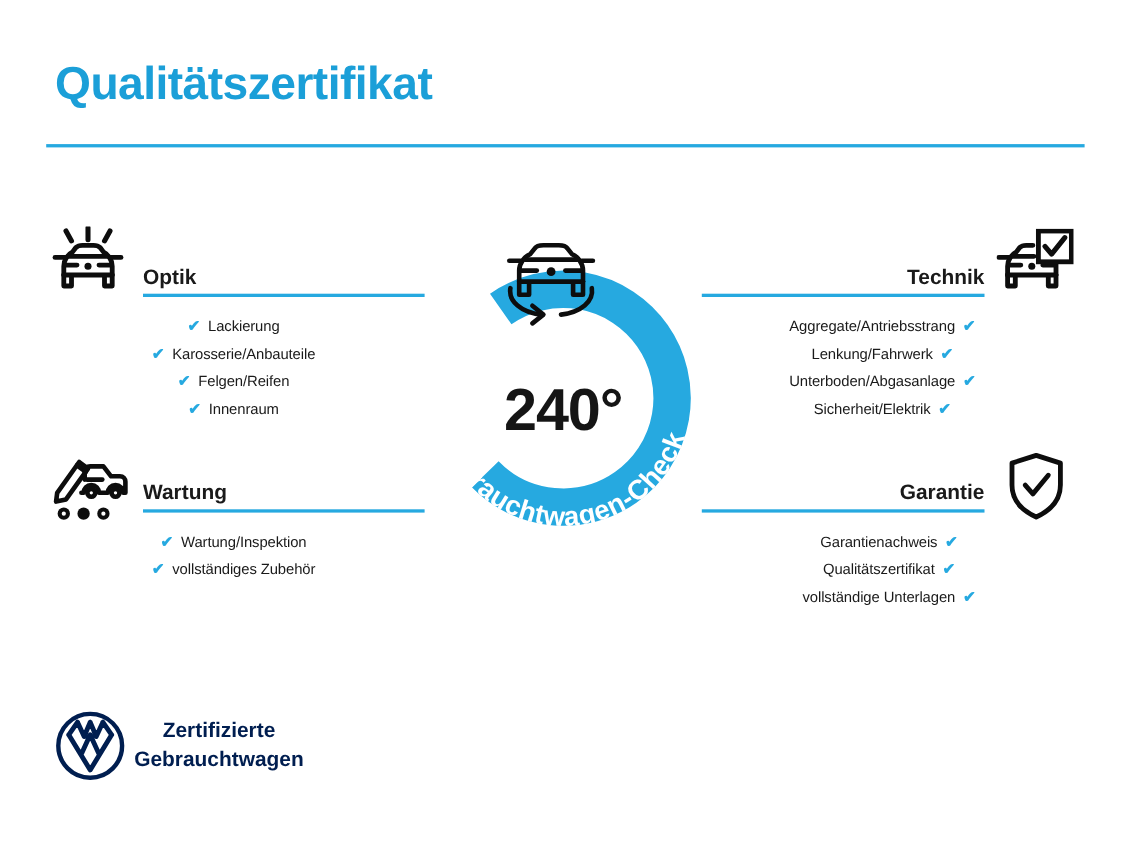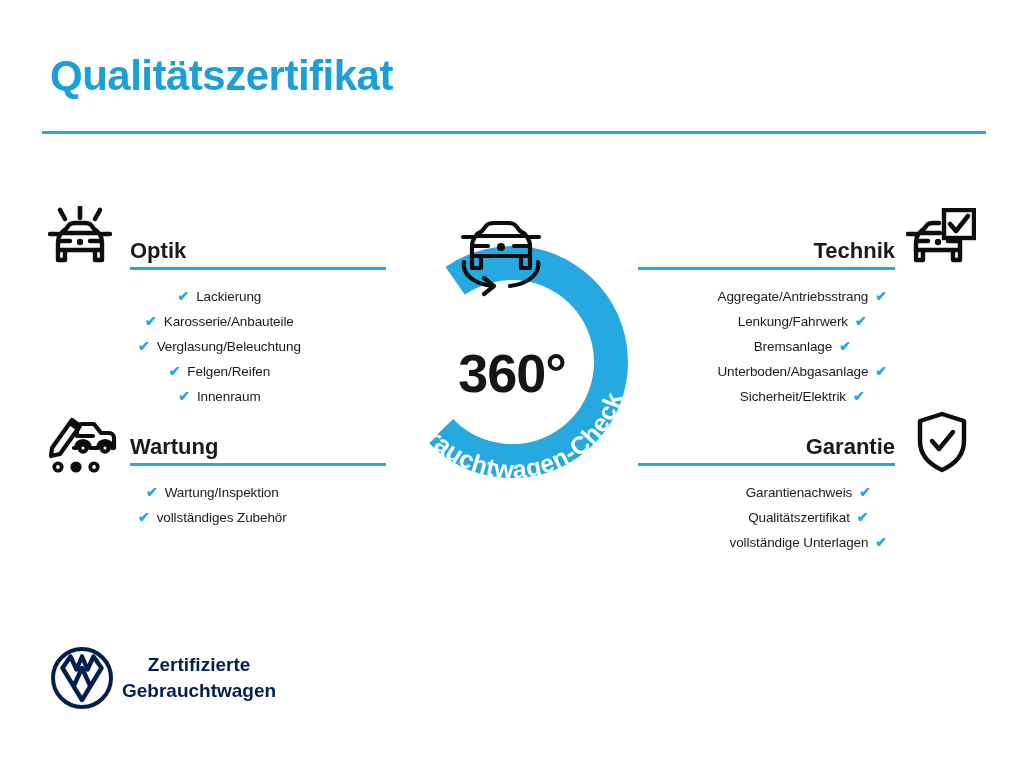--- a/index.html
+++ b/index.html
@@ -45,21 +45,21 @@
   
   .section { position: absolute; }
 
   .sec-head {
     position: absolute;
     height: 34px;
   }
   .sec-title {
     position: absolute;
     bottom: 6px;
-    font-size: 22px;
+    font-size: 19px;
     font-weight: bold;
     color: #1a1a1a;
     white-space: nowrap;
   }
   .sec-rule {
     position: absolute;
     bottom: 0;
     height: 3px;
     background: #26A9E0;
   }
@@ -268,32 +268,31 @@
         </g>
         <circle cx="43" cy="47" r="4" fill="#0d0d0d"></circle>
 
         <g stroke="#0d0d0d" stroke-width="4.2" fill="none" stroke-linecap="round" stroke-linejoin="round">
           <path d="M6 62 C4 74 16 84 34 86"></path>
           <path d="M80 62 C82 74 70 84 52 86"></path>
           <path d="M26 78 L36 86 L26 94"></path>
         </g>
       </g>
     </svg>
-    <div class="badge-360">360°</div>
+    <div class="badge-360">240°</div>
   </div>
 
   <div class="section sec-left" id="sec-optik">
     <div class="sec-head">
       <div class="sec-title">Optik</div>
       <div class="sec-rule"></div>
     </div>
     <ul class="items" id="list-optik">
         <li><span class="check">✔</span><span>Lackierung</span></li>
         <li><span class="check">✔</span><span>Karosserie/Anbauteile</span></li>
-        <li><span class="check">✔</span><span>Verglasung/Beleuchtung</span></li>
         <li><span class="check">✔</span><span>Felgen/Reifen</span></li>
         <li><span class="check">✔</span><span>Innenraum</span></li>
       </ul>
   </div>
 
   <div class="section sec-left" id="sec-wartung">
     <div class="sec-head">
       <div class="sec-title">Wartung</div>
       <div class="sec-rule"></div>
     </div>
@@ -304,21 +303,20 @@
   </div>
 
   <div class="section sec-right" id="sec-technik">
     <div class="sec-head">
       <div class="sec-title">Technik</div>
       <div class="sec-rule"></div>
     </div>
     <ul class="items" id="list-technik">
         <li><span>Aggregate/Antriebsstrang</span><span class="check">✔</span></li>
         <li><span>Lenkung/Fahrwerk</span><span class="check">✔</span></li>
-        <li><span>Bremsanlage</span><span class="check">✔</span></li>
         <li><span>Unterboden/Abgasanlage</span><span class="check">✔</span></li>
         <li><span>Sicherheit/Elektrik</span><span class="check">✔</span></li>
       </ul>
   </div>
 
   <div class="section sec-right" id="sec-garantie">
     <div class="sec-head">
       <div class="sec-title">Garantie</div>
       <div class="sec-rule"></div>
     </div>

